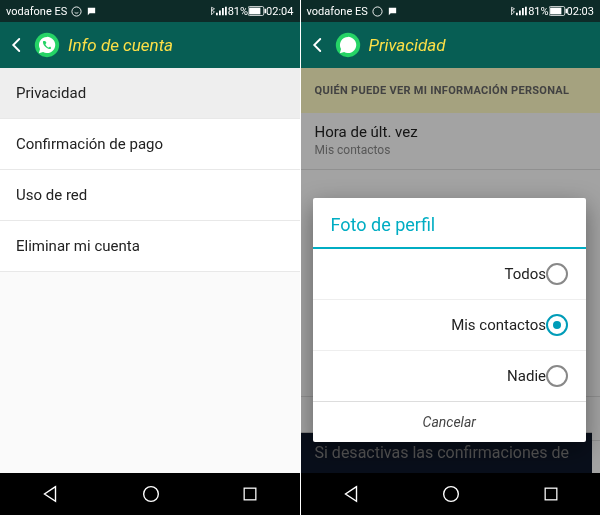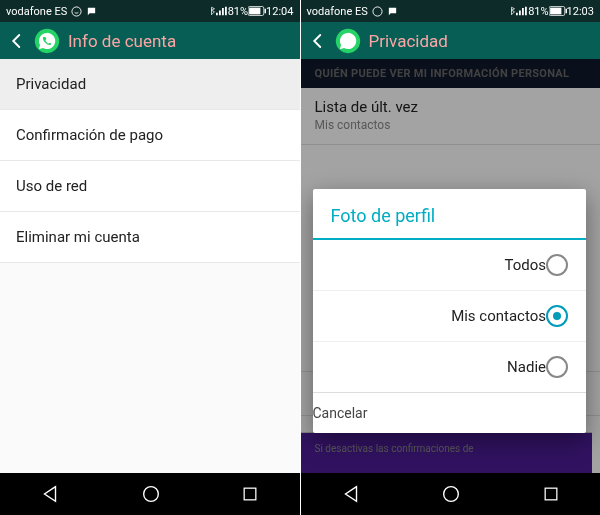--- a/index.html
+++ b/index.html
@@ -5,50 +5,50 @@
   html,body{margin:0;padding:0;font-family:Roboto,Arial,sans-serif;background:#fff;}
   .wrap{display:flex;width:600px;height:515px;}
   .phone{width:300px;height:515px;position:relative;background:#f5f5f5;display:flex;flex-direction:column;overflow:hidden;}
   .phone + .phone{border-left:1px solid #fff;}
 
   .status-bar{height:22px;background:#0d2b28;color:#fff;display:flex;align-items:center;font-size:11px;padding:0 6px;justify-content:space-between;}
   .status-left{display:flex;align-items:center;gap:4px;}
   .status-right{display:flex;align-items:center;justify-content:center;}
   .status-right svg{display:block;}
 
-  .action-bar{height:37px;background:#075e54;color:#fca5a5;display:flex;align-items:center;gap:8px;padding:0 8px;}
+  .action-bar{height:46px;background:#075e54;color:#fde047;display:flex;align-items:center;gap:8px;padding:0 8px;font-style:italic;}
   .action-bar .title{font-size:17px;font-weight:400;}
   .wa-logo{width:26px;height:26px;}
 
   .content{flex:1;background:#fafafa;overflow:hidden;position:relative;}
 
   .list-item{background:#fff;padding:16px 16px;font-size:15px;color:#222;border-bottom:1px solid #e8e8e8;}
   .list-item.selected{background:#eee;}
 
-  .section-header{background:#0f172a;color:#666;font-size:11px;font-weight:700;padding:8px 14px;letter-spacing:0.3px;}
+  .section-header{background:#fef9c3;color:#666;font-size:11px;font-weight:700;padding:16px 14px;letter-spacing:0.3px;}
   .pref{padding:10px 14px 12px;border-bottom:1px solid #ddd;display:flex;align-items:center;justify-content:space-between;gap:10px;}
   .pref .txt{display:flex;flex-direction:column;}
   .pref .pt{font-size:15px;color:#222;}
   .pref .ps{font-size:12px;color:#888;margin-top:2px;}
   .check{color:#0a9;font-size:18px;}
 
   .dim{position:absolute;inset:0;background:rgba(0,0,0,0.35);}
   .dialog{position:absolute;left:12px;right:14px;top:130px;background:#fff;border-radius:2px;box-shadow:0 8px 24px rgba(0,0,0,0.4);}
   .dlg-title{color:#00adc3;font-size:18px;padding:16px 18px 12px;border-bottom:2px solid #00adc3;}
   .dlg-row{display:flex;align-items:center;justify-content:flex-end;padding:14px 18px;font-size:15px;color:#222;}
   .dlg-row + .dlg-row{border-top:1px solid #eee;}
   .radio{width:18px;height:18px;border:2px solid #888;border-radius:50%;display:flex;align-items:center;justify-content:center;}
   .radio.on{border-color:#009cb8;}
   .radio.on::after{content:"";width:8px;height:8px;background:#009cb8;border-radius:50%;}
-  .dlg-footer{border-top:1px solid #ddd;text-align:left;padding:12px 0;font-size:14px;color:#444;}
+  .dlg-footer{border-top:1px solid #ddd;text-align:center;padding:12px 0;font-size:14px;color:#444;font-style:italic;}
 
   .navbar{height:42px;background:#000;display:flex;align-items:center;justify-content:space-around;}
   .navbar svg{display:block;}
 
-  .faded{position:absolute;left:0;right:8px;bottom:0;color:#888;background:#4c1d95;padding:10px 14px 0;font-size:10px;border-top:1px solid #ccc;height:30px;}
+  .faded{position:absolute;left:0;right:8px;bottom:0;color:#888;background:#0f172a;padding:10px 14px 0;font-size:16px;border-top:1px solid #ccc;height:30px;}
 </style>
 </head>
 <body>
 
 <div class="wrap">
 
   <div class="phone">
     <div class="status-bar">
       <div class="status-left">
         <span>vodafone ES</span>
@@ -66,21 +66,21 @@
           </svg>
         <svg width="12" height="10" viewBox="0 0 20 14">
             <path d="M0 14h3V10H0zM5 14h3V6H5zM10 14h3V2h-3zM15 14h3V0h-3z" fill="#fff"></path>
           </svg>
         <span>81%</span>
         <svg width="18" height="10" viewBox="0 0 24 12">
             <rect x="0" y="0" width="21" height="12" rx="2" fill="none" stroke="#fff"></rect>
             <rect x="1.5" y="1.5" width="15" height="9" fill="#fff"></rect>
             <rect x="22" y="3" width="2" height="6" fill="#fff"></rect>
           </svg>
-        <span>12:04</span>
+        <span>02:04</span>
       </div>
     </div>
 
     <div class="action-bar">
       <svg width="18" height="18" viewBox="0 0 24 24">
           <path d="M15 4l-8 8 8 8" stroke="#fff" stroke-width="2.5" fill="none" stroke-linecap="round"></path>
         </svg>
       <svg class="wa-logo" viewBox="0 0 32 32">
           <circle cx="16" cy="16" r="15" fill="#25d366"></circle>
           <path d="M16 6a10 10 0 00-8.6 15L6 26l5.2-1.3A10 10 0 1016 6z" fill="#fff"></path>
@@ -126,41 +126,41 @@
           </svg>
         <svg width="12" height="10" viewBox="0 0 20 14">
             <path d="M0 14h3V10H0zM5 14h3V6H5zM10 14h3V2h-3zM15 14h3V0h-3z" fill="#fff"></path>
           </svg>
         <span>81%</span>
         <svg width="18" height="10" viewBox="0 0 24 12">
             <rect x="0" y="0" width="21" height="12" rx="2" fill="none" stroke="#fff"></rect>
             <rect x="1.5" y="1.5" width="15" height="9" fill="#fff"></rect>
             <rect x="22" y="3" width="2" height="6" fill="#fff"></rect>
           </svg>
-        <span>12:03</span>
+        <span>02:03</span>
       </div>
     </div>
 
     <div class="action-bar">
       <svg width="18" height="18" viewBox="0 0 24 24">
           <path d="M15 4l-8 8 8 8" stroke="#fff" stroke-width="2.5" fill="none" stroke-linecap="round"></path>
         </svg>
       <svg class="wa-logo" viewBox="0 0 32 32">
           <circle cx="16" cy="16" r="15" fill="#25d366"></circle>
           <path d="M16 6a10 10 0 00-8.6 15L6 26l5.2-1.3A10 10 0 1016 6z" fill="#fff"></path>
         </svg>
       <span class="title">Privacidad</span>
     </div>
 
     <div class="content">
       <div class="section-header">QUIÉN PUEDE VER MI INFORMACIÓN PERSONAL</div>
 
       <div class="pref">
         <div class="txt">
-          <span class="pt">Lista de últ. vez</span>
+          <span class="pt">Hora de últ. vez</span>
           <span class="ps">Mis contactos</span>
         </div>
       </div>
 
       <div style="height:170px"></div>
 
       <div class="pref">
         <div class="txt">
           <span class="pt">Bloqueado: 2</span>
           <span class="ps">Lista de los contactos bloqueados.</span>

